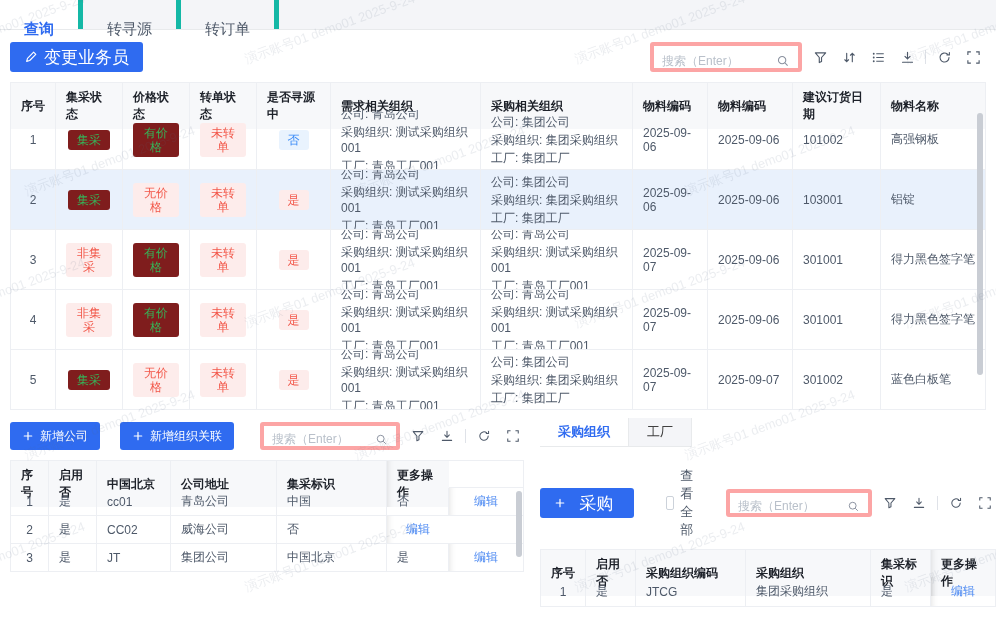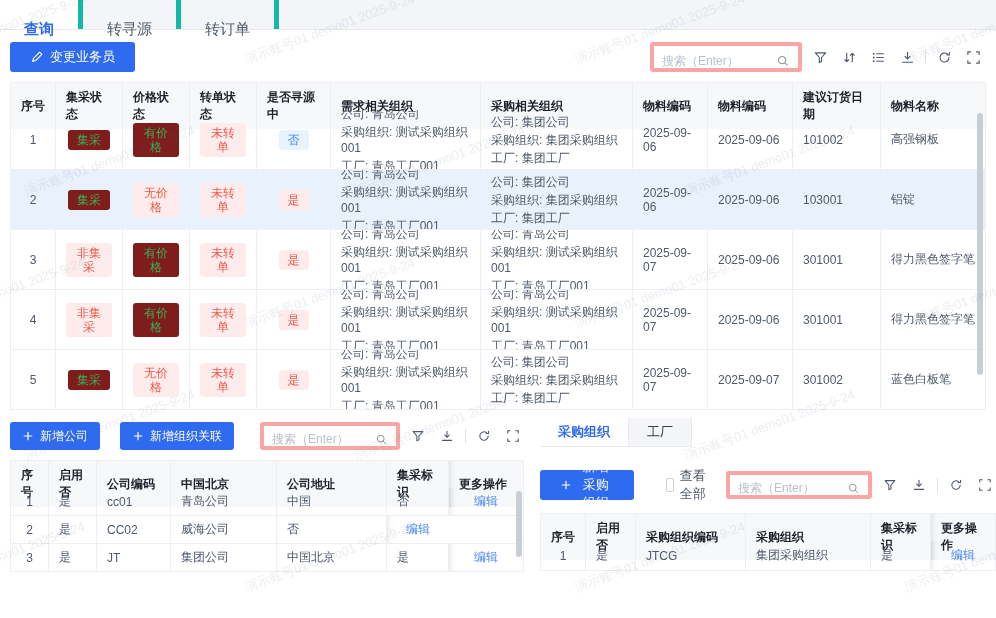--- a/index.html
+++ b/index.html
@@ -7,22 +7,22 @@
     font-family:"Liberation Sans","DejaVu Sans",sans-serif; font-size:12px; color:#1d2129; }
   .page { position:relative; width:996px; height:618px; overflow:hidden; }
 
   
   .tabbar { display:flex; height:30px; background:#f4f5f8; border-bottom:1px solid #e8eaec; }
   .tab { padding:14px 24px; line-height:30px; font-size:15px; color:#4e5969; border-right:5px solid #14b8a6; cursor:pointer; }
   .tab.active { background:#fff; color:#2f6bf0; font-weight:bold; }
 
   
   .toolbar { display:flex; align-items:center; justify-content:space-between; padding:12px 10px 10px 10px; }
-  .btn-primary { display:inline-flex; align-items:center; gap:6px; height:30px; padding:0 20px;
-    background:#2f6bf0; color:#fff; border:none; border-radius:3px; font-size:13px; cursor:pointer;
+  .btn-primary { display:inline-flex; align-items:center; gap:6px; height:30px; padding:0 14px;
+    background:#2f6bf0; color:#fff; border:none; border-radius:3px; font-size:17px; cursor:pointer;
     font-family:inherit; }
   .btn-sm { height:28px; font-size:12px; padding:0 12px; }
   .tools { display:flex; align-items:center; gap:7px; }
   .searchbox { display:flex; align-items:flex-end; height:30px; border:4px solid #fca5a5; border-radius:3px;
     padding:0 8px; background:#fff; }
   .searchbox input { border:none; outline:none; flex:1; font-size:12px; color:#4e5969; min-width:0;
     font-family:inherit; background:transparent; }
   .searchbox input::placeholder { color:#b9c0ca; }
   .icon-btn { width:22px; height:22px; display:flex; align-items:center; justify-content:center; cursor:pointer; }
   .vdiv { width:1px; height:14px; background:#dfe2e8; }
@@ -365,21 +365,20 @@
             <svg width="14" height="14" viewBox="0 0 16 16">
                 <path d="M2 5.2V2h3.2M10.8 2H14v3.2M14 10.8V14h-3.2M5.2 14H2v-3.2" fill="none" stroke="#4e5969" stroke-width="1.2"></path>
               </svg>
           </span>
         </div>
       </div>
       <div id="company-table" class="grid-table">
         <div class="g-head" id="ct-header">
             <div class="g-th">序号</div>
             <div class="g-th">启用否</div>
-            <div class="g-th">公司编码</div>
             <div class="g-th">中国北京</div>
             <div class="g-th">公司地址</div>
             <div class="g-th">集采标识</div>
             <div class="g-th shadow-col">更多操作</div>
           </div>
         <div id="ct-body">
             <div class="g-row">
               <div class="cell center">1</div>
               <div class="cell">是</div>
               <div class="cell">cc01</div>

